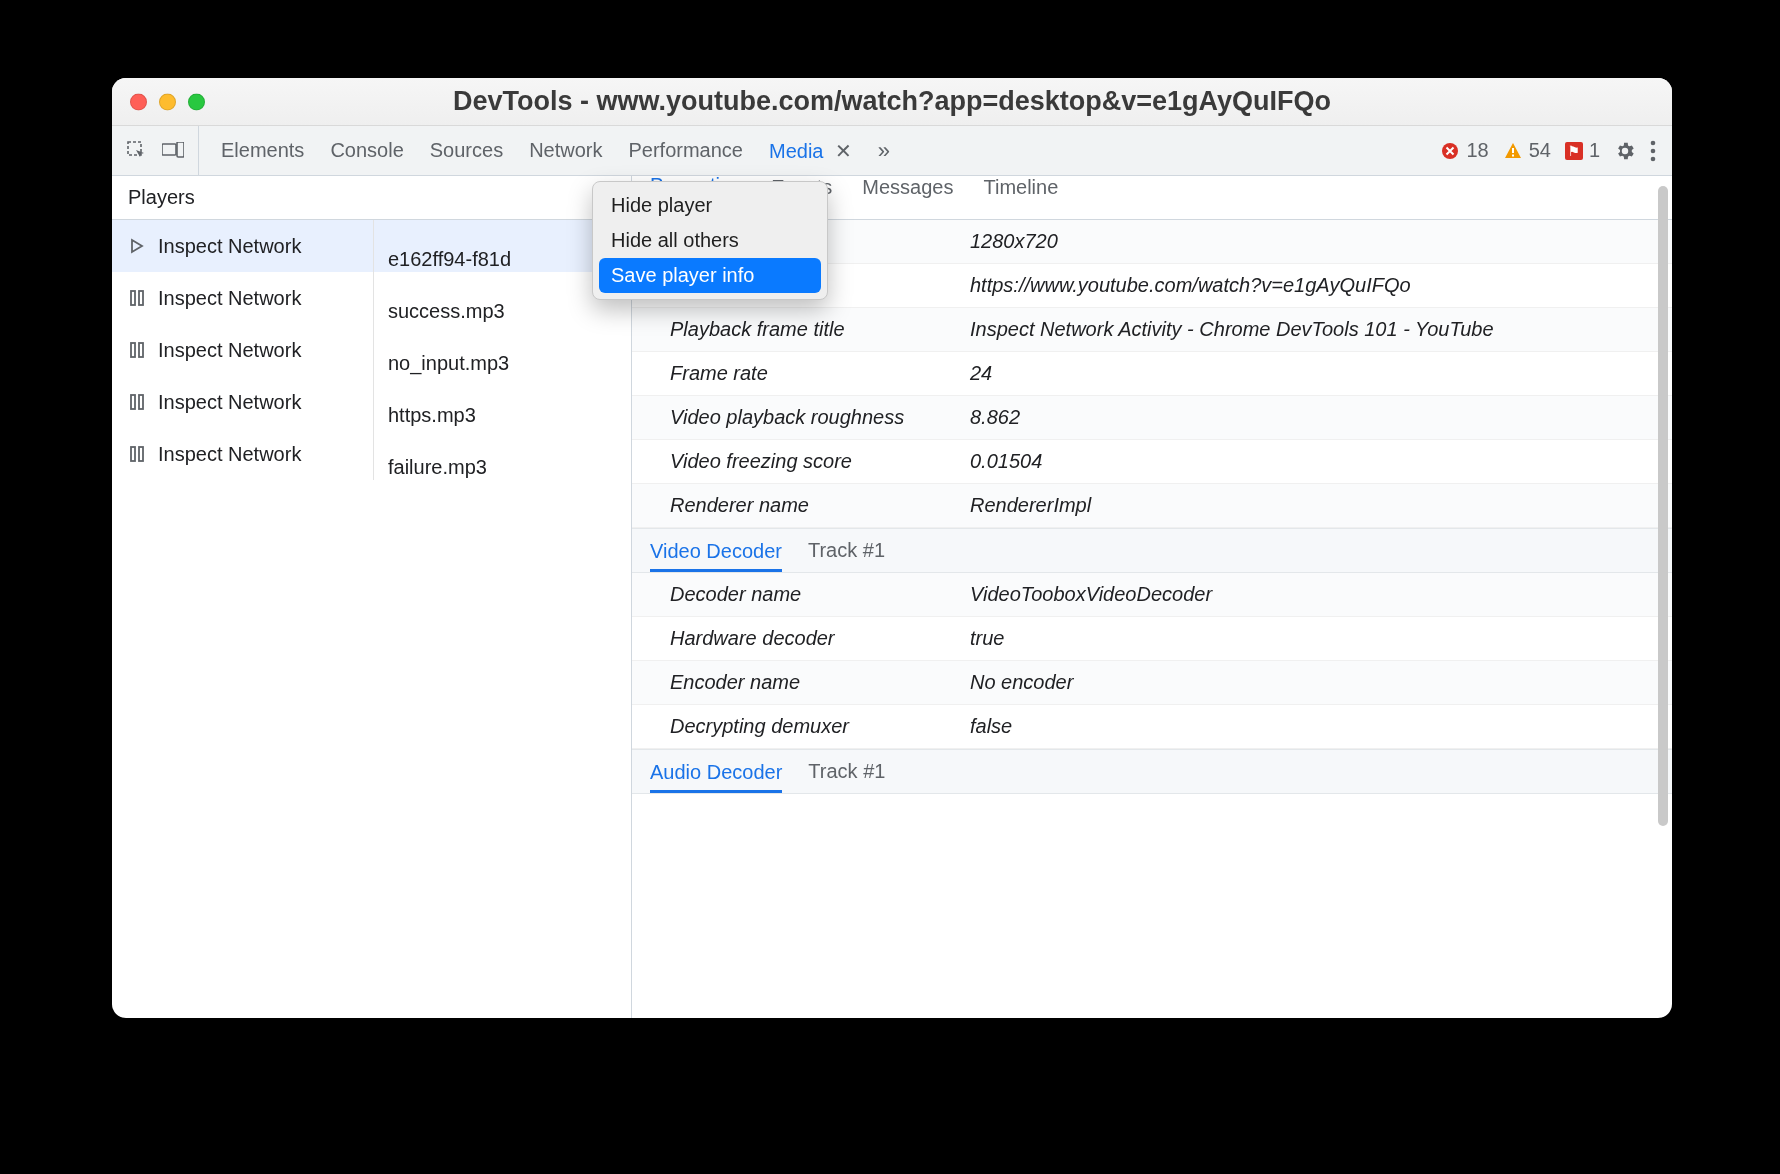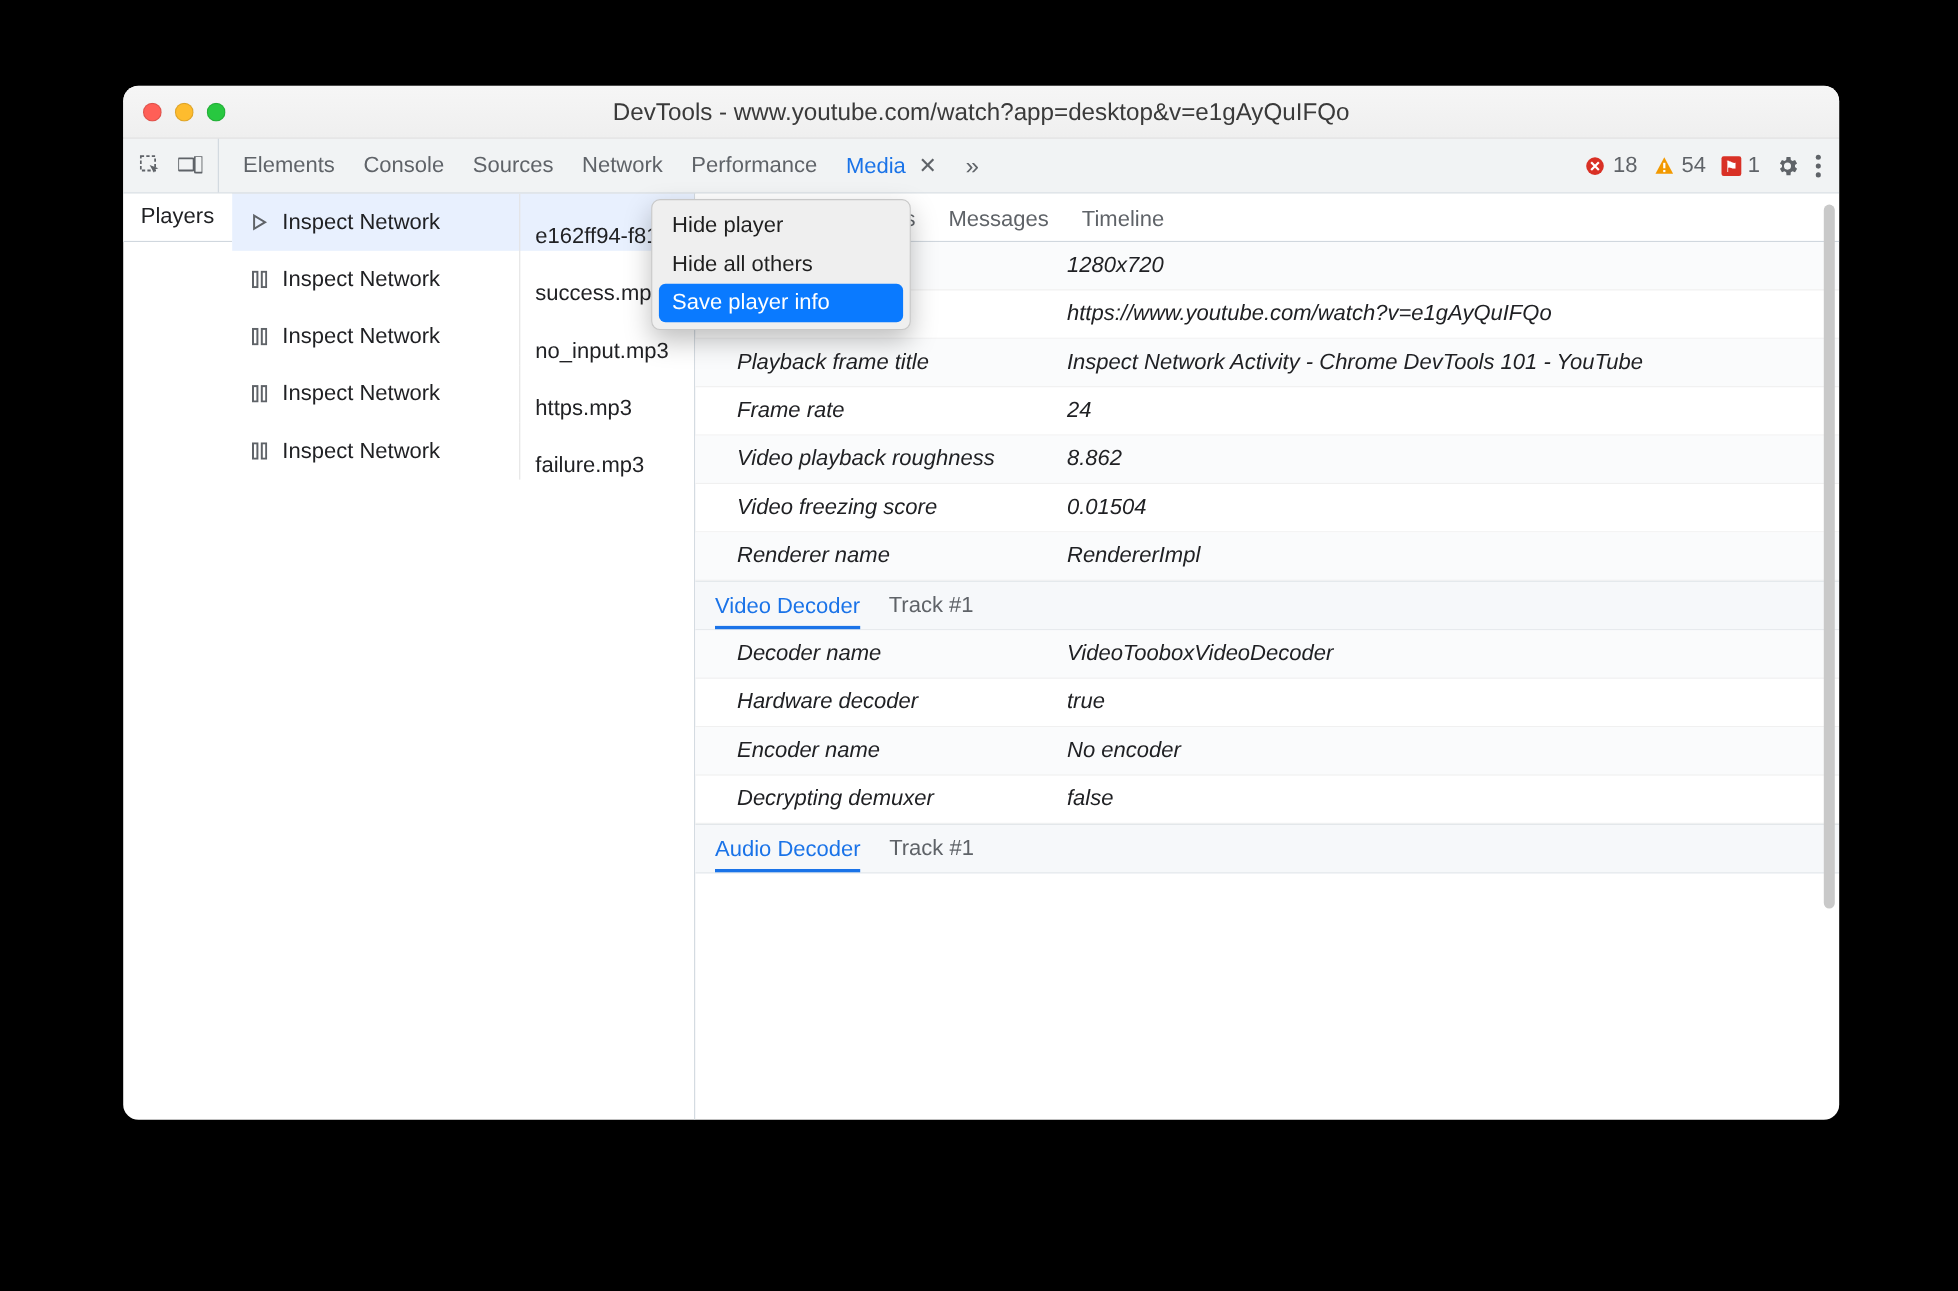--- a/index.html
+++ b/index.html
@@ -20,21 +20,21 @@
     background: linear-gradient(#f6f6f6,#efefef);
     border-bottom: 1px solid #d9d9d9;
     display: flex; align-items: center;
     position: relative;
   }
   .traffic { position: absolute; left: 18px; top: 50%; transform: translateY(-50%); display: flex; gap: 12px; }
   .tlight { width: 17px; height: 17px; border-radius: 50%; border: 1px solid rgba(0,0,0,0.12); }
   .tl-red { background: #ff5f57; }
   .tl-yel { background: #febc2e; }
   .tl-grn { background: #28c840; }
-  .title { margin: 0 auto; font-weight: 400; font-size: 22px; color: #3a3a3a; }
+  .title { margin: 0 auto; font-weight: 700; font-size: 27px; color: #3a3a3a; }
   
   .tabsbar {
     height: 50px;
     border-bottom: 1px solid #d0d7de;
     display: flex; align-items: center;
     font-size: 20px; color: #5f6368;
     background: #f1f3f4;
   }
   .tb-left { display: flex; align-items: center; gap: 14px; padding: 0 14px; border-right: 1px solid #d0d7de; height: 100%; }
   .tb-icon { width: 22px; height: 22px; display:inline-flex; align-items:center; justify-content:center; }
@@ -46,31 +46,31 @@
   .tb-right { display: flex; align-items: center; gap: 14px; padding: 0 16px; }
   .badge { display: inline-flex; align-items: center; gap: 6px; font-size: 20px; }
   .badge-icon { width: 20px; height: 20px; display:inline-flex; align-items:center; justify-content:center; }
   .err-ico  { color:#d93025; }
   .warn-ico { color:#f29900; }
   .red-square { width:18px; height:18px; background:#d93025; color:#fff; font-size:14px; display:inline-flex; align-items:center; justify-content:center; border-radius:2px;}
   .gear, .kebab { color:#5f6368; }
 
   
   .body { flex:1; display:flex; min-height:0; position:relative; }
-  .left { width: 520px; border-right: 1px solid #d0d7de; display:flex; flex-direction:row; }
+  .left { width: 520px; border-right: 1px solid #d0d7de; display:flex; flex-direction:column; }
   .left-header { height: 44px; border-bottom: 1px solid #d0d7de; display:flex; align-items:center; padding: 0 16px; font-size: 20px; color:#202124; background:#fff;}
   .plist { flex:1; overflow:auto; }
   .prow { display:flex; align-items:center; height: 52px; padding: 0 0 0 8px; font-size: 20px; color:#202124; }
   .prow .pico { width: 34px; display:flex; justify-content:center; color:#5f6368; }
   .prow .pname { width: 220px; padding-left: 4px; border-right: 1px solid #e3e3e3; height:100%; display:flex; align-items:center;}
   .prow .pfile { flex:1; padding-left: 14px; height:100%; display:flex; align-items:center;margin-top:26px;}
   .prow.sel { background:#e8f0fe; }
 
   .right { flex:1; display:flex; flex-direction:column; min-width:0; position:relative; }
-  .subtabs { height: 44px; border-bottom: 1px solid #d0d7de; display:flex; align-items:flex-end; gap: 30px; padding: 0 18px; font-size: 20px; color:#5f6368; background:#fff;}
+  .subtabs { height: 44px; border-bottom: 1px solid #d0d7de; display:flex; align-items:flex-end; gap: 30px; padding: 12px 18px; font-size: 20px; color:#5f6368; background:#fff;}
   .subtab { padding-bottom: 8px; }
   .subtab.active { color:#1a73e8; border-bottom: 3px solid #1a73e8; margin-bottom:-1px;}
   .props { flex:1; overflow:auto; }
   .proprow { display:flex; border-bottom: 1px solid #f0f0f0; padding: 10px 18px; font-size: 20px; color:#202124; align-items:flex-end;font-style:italic; }
   .proprow:nth-child(odd){ background:#fafbfc; }
   .propk { width: 300px; flex-shrink:0;margin-left:20px; }
   .propv { flex:1; word-break: break-word; }
   .section { display:flex; align-items:center; gap: 26px; padding: 10px 18px; border-top:1px solid #e3e7ea; border-bottom:1px solid #e3e7ea; background:#f6f8fa; font-size:20px; }
   .section .sname { color:#1a73e8; border-bottom:3px solid #1a73e8; padding-bottom:6px; margin-bottom:-10px;}
   .section .strack { color:#5f6368; }

